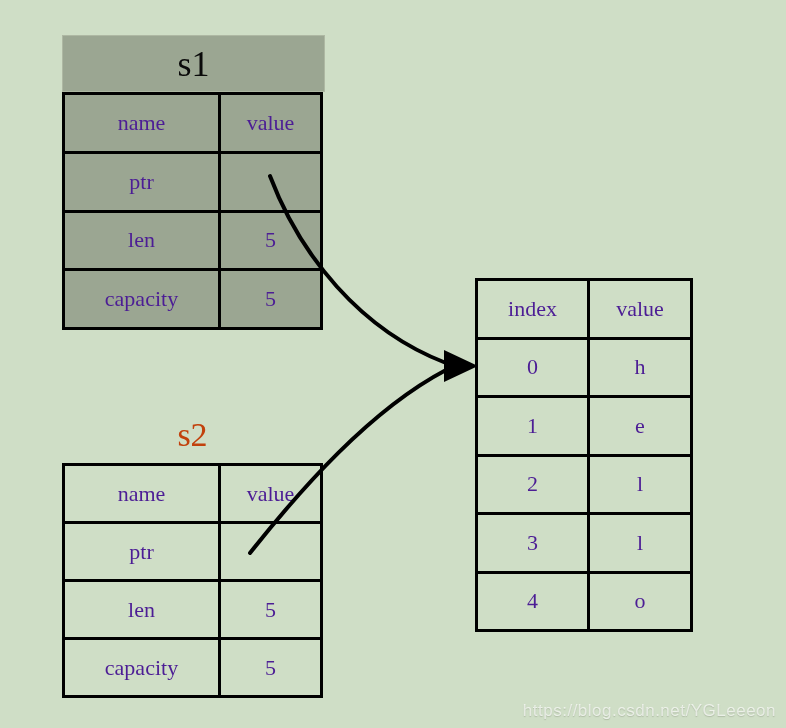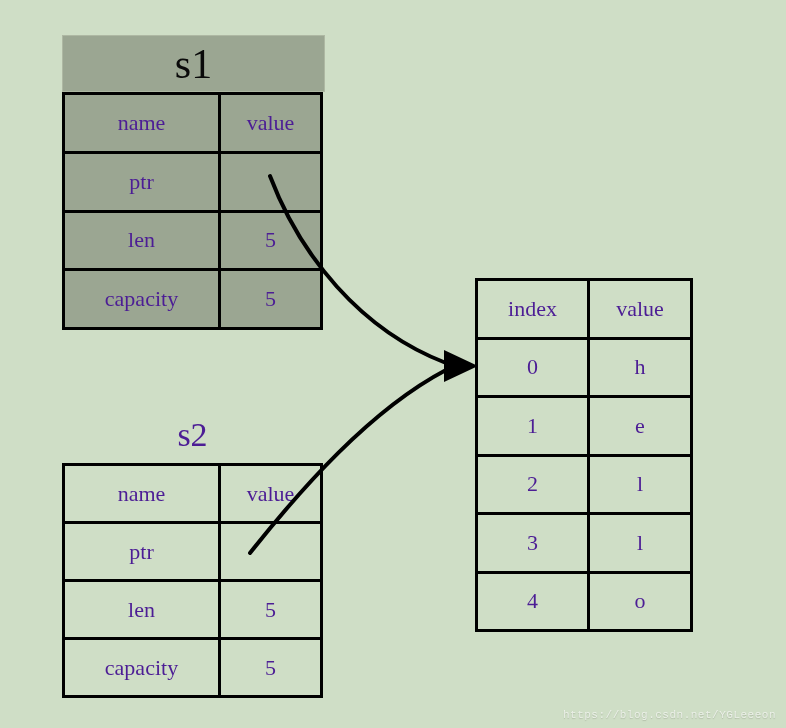--- a/index.html
+++ b/index.html
@@ -38,39 +38,39 @@
   #s2-table { left: 62px; top: 463px; width: 261px; height: 235px; }
   #s2-table td:first-child { width: 156px; }
   #heap-table { left: 475px; top: 278px; width: 218px; height: 354px; padding-left: 22px; }
   #heap-table td:first-child { width: 112px; }
   #s1-titlebar {
     position: absolute;
     left: 62px; top: 35px; width: 263px; height: 57px;
     background: var(--s1-fill);
     border: 1px solid #aeb8a3;
     display: flex; align-items: center; justify-content: center;
-    font-size: 42px; color: #0a0a0a;
+    font-size: 36px; color: #0a0a0a;
   }
   #s2-label {
     position: absolute;
     left: 62px; top: 416px; width: 261px;
     text-align: center;
-    font-size: 34px; color: #4c1d95;
+    font-size: 34px; color: #c2410c;
   }
   #arrow-layer {
     position: absolute; left: 0; top: 0;
     pointer-events: none;
   }
   .arrow { fill: none; stroke: var(--line); stroke-width: 4; stroke-linecap: round; }
   .arrowhead { fill: var(--line); stroke: none; }
   #watermark {
     position: absolute;
     right: 10px; bottom: 7px;
-    font-family: Liberation Mono, monospace;
-    font-size: 11px;
+    font-family: Liberation Sans, sans-serif;
+    font-size: 17px;
     color: var(--watermark);
     letter-spacing: 0.5px;
     text-shadow: 0 1px 1px rgba(120,130,110,0.35);
   }
 </style>
 </head>
 <body>
 
 <div id="canvas">
 

